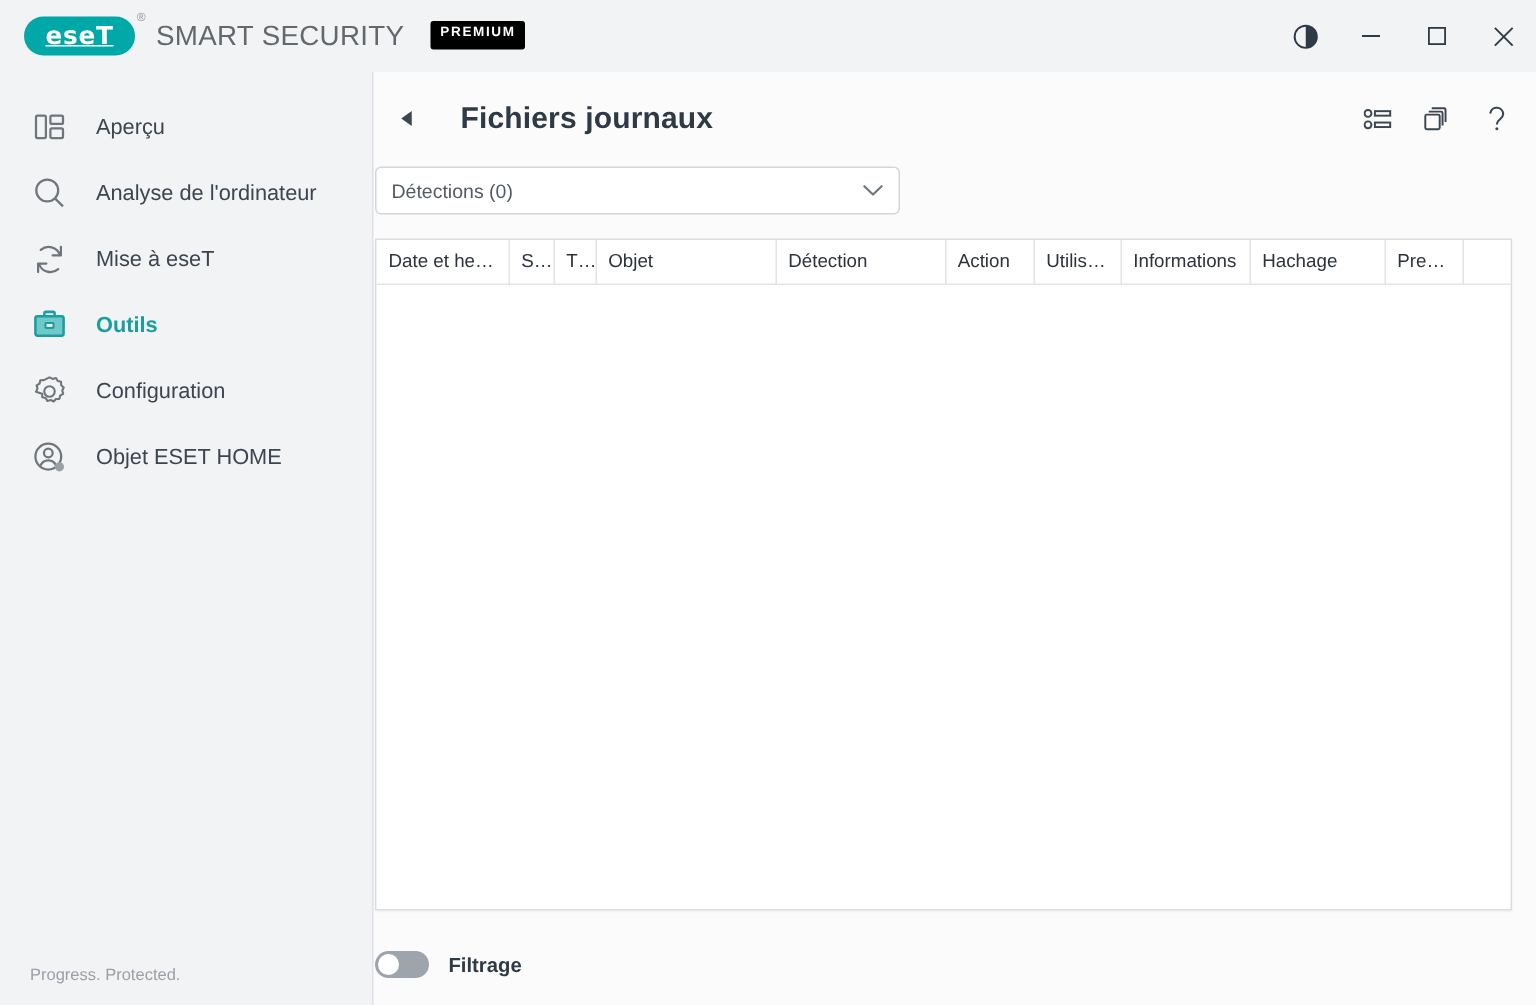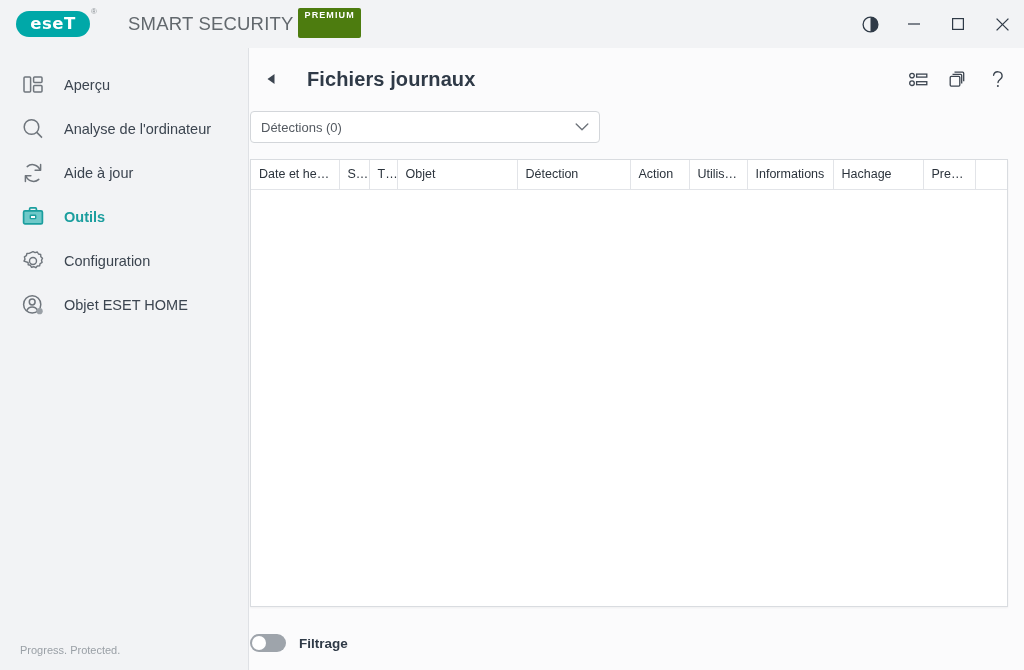--- a/index.html
+++ b/index.html
@@ -48,46 +48,47 @@
     align-items: center;
     justify-content: center;
   }
   .logo-badge .logo-text {
     color: #ffffff;
     font-size: 16.5px;
     font-weight: bold;
     letter-spacing: 0.5px;
     line-height: 1;
     font-family: "DejaVu Sans", sans-serif;
+    text-decoration: underline;
   }
   .logo-reg {
     position: absolute;
     top: -4px;
     right: -7px;
     font-size: 8px;
     color: #8c9296;
   }
 
   .brand-name {
-    margin-left: 38px;
+    margin-left: 14px;
     font-size: 18.5px;
     color: #62686d;
     letter-spacing: 0.2px;
     white-space: nowrap;
     font-weight: 400;
   }
 
   .premium-badge {
-    margin-left: 4px;
-    background: #4d7c0f;
+    margin-left: 17px;
+    background: #000000;
     color: #ffffff;
     font-size: 9px;
     font-weight: bold;
     letter-spacing: 1.1px;
-    padding: 3px 6px 18px 7px;
+    padding: 3px 6px 7px 7px;
     border-radius: 2px;
     line-height: 1;
     display: inline-block;
     position: relative;
     top: -1px;
   }
 
   .win-controls {
     position: absolute;
     right: 0; top: 0;
@@ -386,21 +387,21 @@
 
       <div class="nav-item">
         <span class="nav-icon">
           <svg width="24" height="24" viewBox="0 0 24 24">
             <path d="M19 9 A8 8 0 0 0 6.2 5.6" fill="none" stroke="#6f757c" stroke-width="1.5" stroke-linecap="round"></path>
             <path d="M5 15 A8 8 0 0 0 17.8 18.4" fill="none" stroke="#6f757c" stroke-width="1.5" stroke-linecap="round"></path>
             <polyline points="19.6,3.6 19.6,9.3 14.1,9.3" fill="none" stroke="#6f757c" stroke-width="1.5" stroke-linecap="round" stroke-linejoin="round"></polyline>
             <polyline points="4.4,20.4 4.4,14.7 9.9,14.7" fill="none" stroke="#6f757c" stroke-width="1.5" stroke-linecap="round" stroke-linejoin="round"></polyline>
           </svg>
         </span>
-        <span class="nav-label">Aide à jour</span>
+        <span class="nav-label">Mise à eseT</span>
       </div>
 
       <div class="nav-item active">
         <span class="nav-icon">
           <svg width="24" height="24" viewBox="0 0 24 24">
             <path d="M8.6 5.6 V3.9 a1 1 0 0 1 1-1 h4.8 a1 1 0 0 1 1 1 V5.6" fill="none" stroke="#1b9e9e" stroke-width="1.7"></path>
             <rect x="2.6" y="5.8" width="18.8" height="13" rx="1.4" fill="#6fc9c9" stroke="#1b9e9e" stroke-width="1.7"></rect>
             <rect x="9.3" y="10.3" width="5.4" height="3.3" rx="0.6" fill="#ffffff" stroke="#1b9e9e" stroke-width="1.4"></rect>
           </svg>
         </span>

